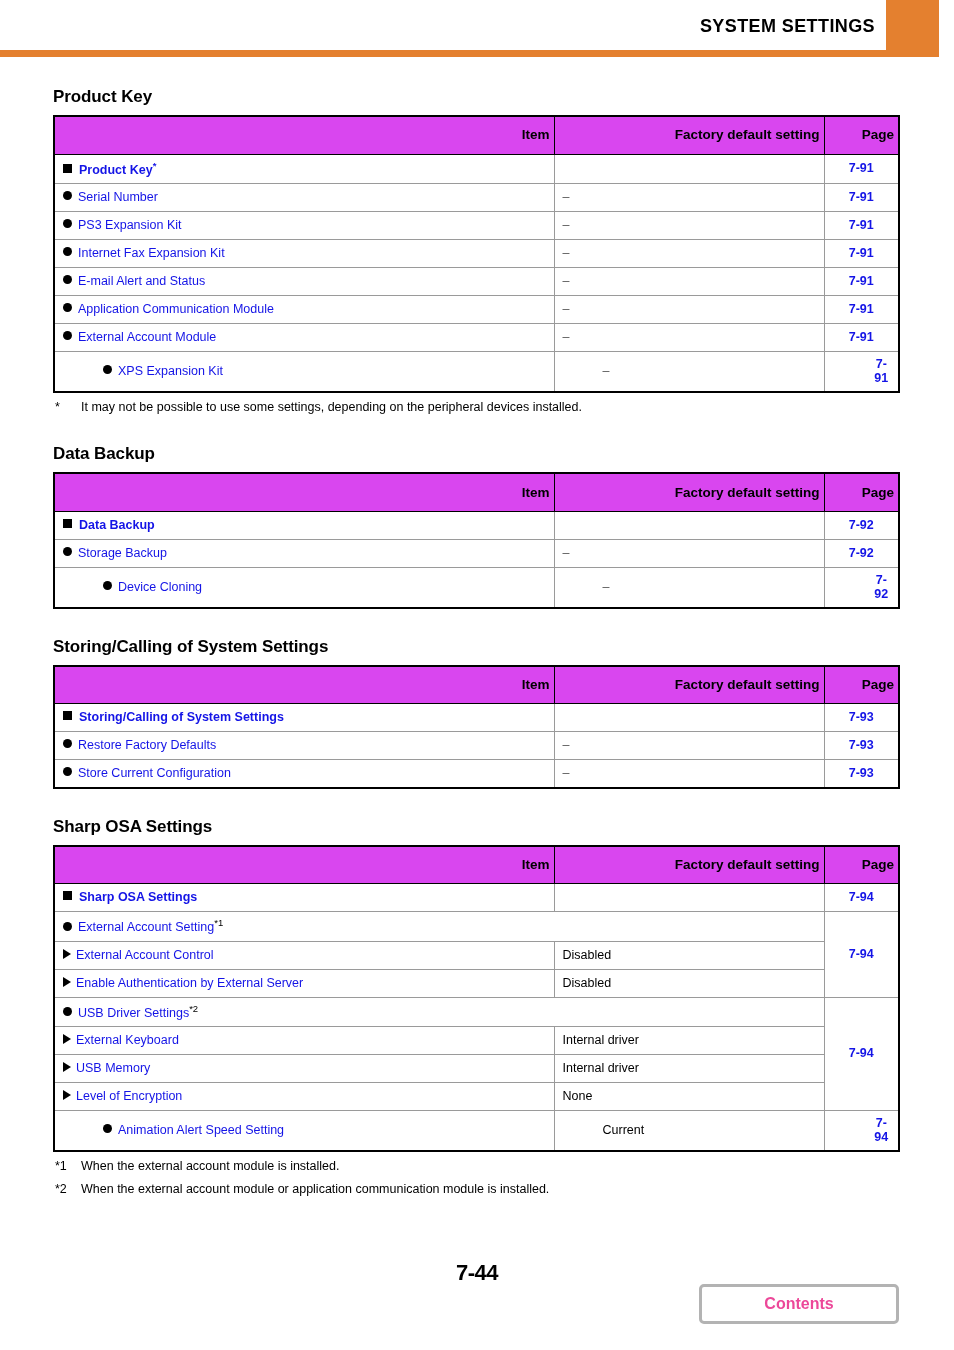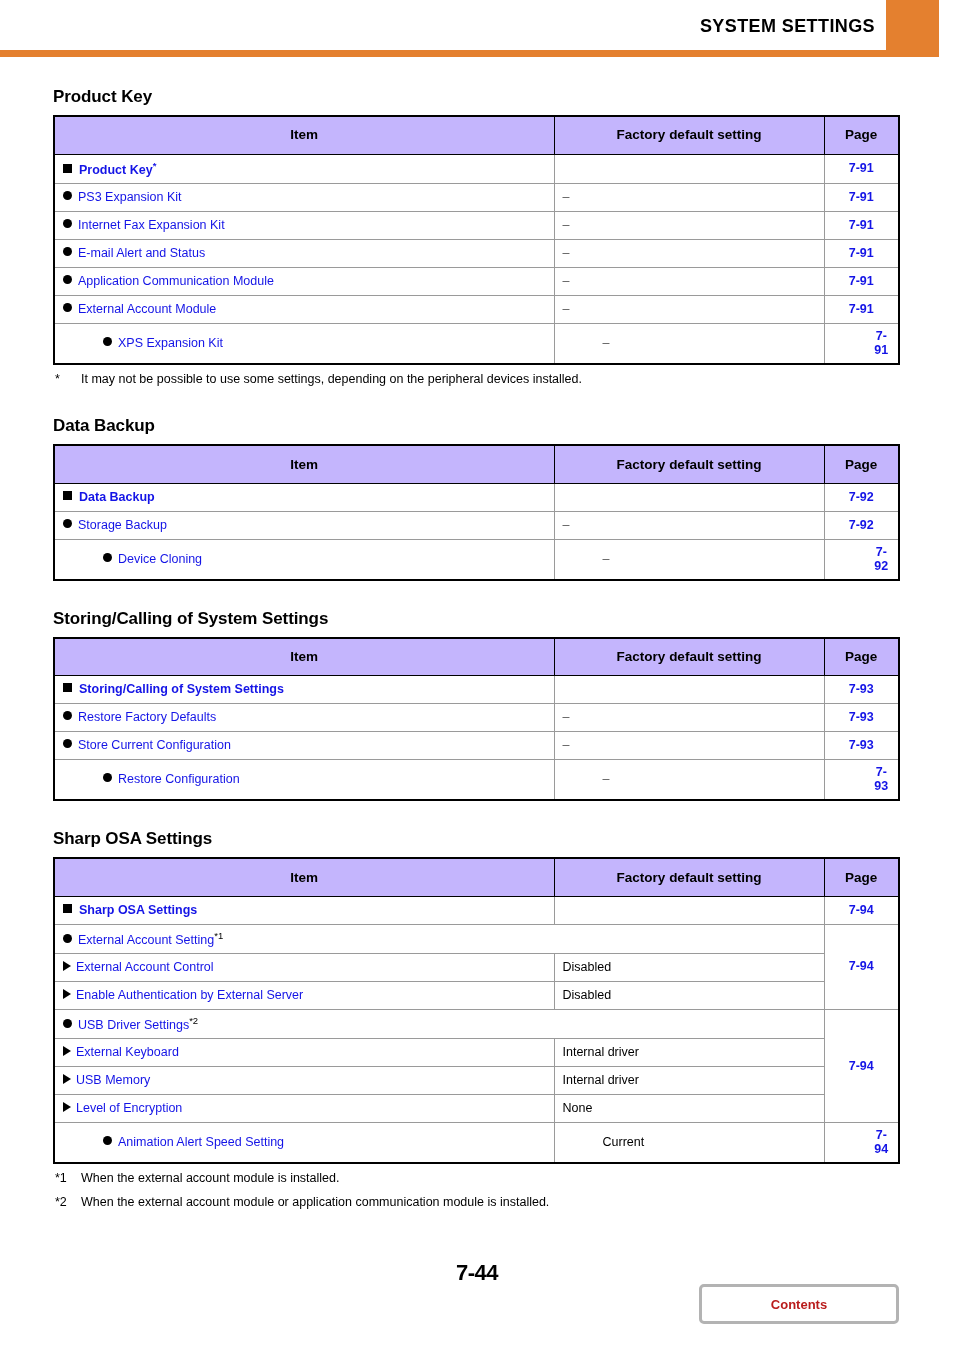--- a/index.html
+++ b/index.html
@@ -65,26 +65,26 @@
     border-collapse: collapse;
     width: 845px;
     table-layout: fixed;
     border: 2px solid #000;
   }
   table.spec col.c-item  { width: 500px; }
   table.spec col.c-fact  { width: 270px; }
   table.spec col.c-page  { width: 75px; }
 
   table.spec th {
-    background: #c4b5fd;
+    background: #d946ef;
     border: 1px solid #000;
     border-top: none;
     font-size: 13.5px;
     font-weight: bold;
-    text-align: center;
+    text-align: right;
     padding: 6px 4px 7px 4px;
     height: 38px;
   }
   table.spec th.th-item { border-left: none; }
   table.spec th.th-page { border-right: none; }
 
   table.spec td {
     border: 1px solid #9a9a9a;
     font-size: 12.5px;
     padding: 5px 8px 6px 8px;
@@ -167,22 +167,22 @@
   }
   .contents-btn {
     position: absolute;
     left: 699px;
     top: 1284px;
     width: 200px;
     height: 40px;
     border: 3px solid #b3b3b3;
     border-radius: 5px;
     background: #fff;
-    color: #b91c1c;
-    font-size: 13px;
+    color: #ec4899;
+    font-size: 16px;
     font-weight: bold;
     display: flex;
     align-items: center;
     justify-content: center;
     cursor: pointer;
   }
 </style>
 </head>
 <body>
 
@@ -204,20 +204,25 @@
         <tr>
           <th class="th-item">Item</th>
           <th class="th-fact">Factory default setting</th>
           <th class="th-page">Page</th>
         </tr>
       </thead>
       <tbody>
         <tr class="lvl1">
           <td class="cell-item edge-left ind1"><span class="bullet-sq"></span><span class="lnk-b">Product Key</span><sup class="fn" style="color: rgb(20, 20, 230);">*</sup></td>
           <td class="cell-factory"></td>
+          <td class="cell-page edge-right"><span>7-91</span></td>
+        </tr>
+        <tr>
+          <td class="cell-item edge-left ind2"><span class="bullet-ci"></span><span class="lnk">Serial Number</span></td>
+          <td class="cell-factory"><span class="dash">–</span></td>
           <td class="cell-page edge-right"><span>7-91</span></td>
         </tr>
         <tr>
           <td class="cell-item edge-left ind2"><span class="bullet-ci"></span><span class="lnk">PS3 Expansion Kit</span></td>
           <td class="cell-factory"><span class="dash">–</span></td>
           <td class="cell-page edge-right"><span>7-91</span></td>
         </tr>
         <tr>
           <td class="cell-item edge-left ind2"><span class="bullet-ci"></span><span class="lnk">Internet Fax Expansion Kit</span></td>
           <td class="cell-factory"><span class="dash">–</span></td>
@@ -301,25 +306,20 @@
         <tr>
           <td class="cell-item edge-left ind2"><span class="bullet-ci"></span><span class="lnk">Restore Factory Defaults</span></td>
           <td class="cell-factory"><span class="dash">–</span></td>
           <td class="cell-page edge-right"><span>7-93</span></td>
         </tr>
         <tr>
           <td class="cell-item edge-left ind2"><span class="bullet-ci"></span><span class="lnk">Store Current Configuration</span></td>
           <td class="cell-factory"><span class="dash">–</span></td>
           <td class="cell-page edge-right"><span>7-93</span></td>
         </tr>
-        <tr class=" last-row">
-          <td class="cell-item edge-left ind2"><span class="bullet-ci"></span><span class="lnk">Restore Configuration</span></td>
-          <td class="cell-factory"><span class="dash">–</span></td>
-          <td class="cell-page edge-right"><span>7-93</span></td>
-        </tr>
       </tbody>
     </table>
     <h2 class="section-title">Sharp OSA Settings</h2>
     <table class="spec">
       <colgroup>
         <col class="c-item">
         <col class="c-fact">
         <col class="c-page">
       </colgroup>
       <thead>

